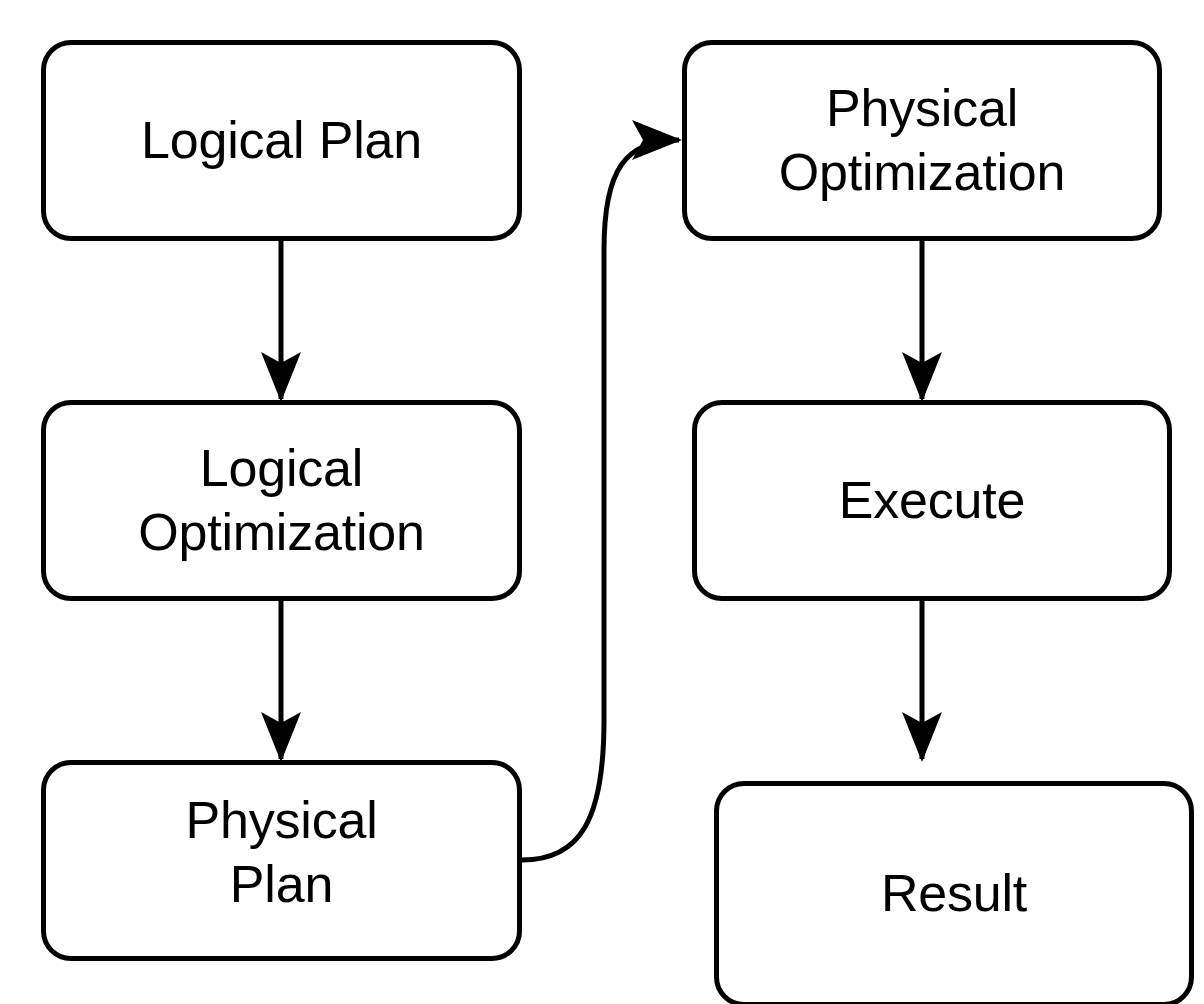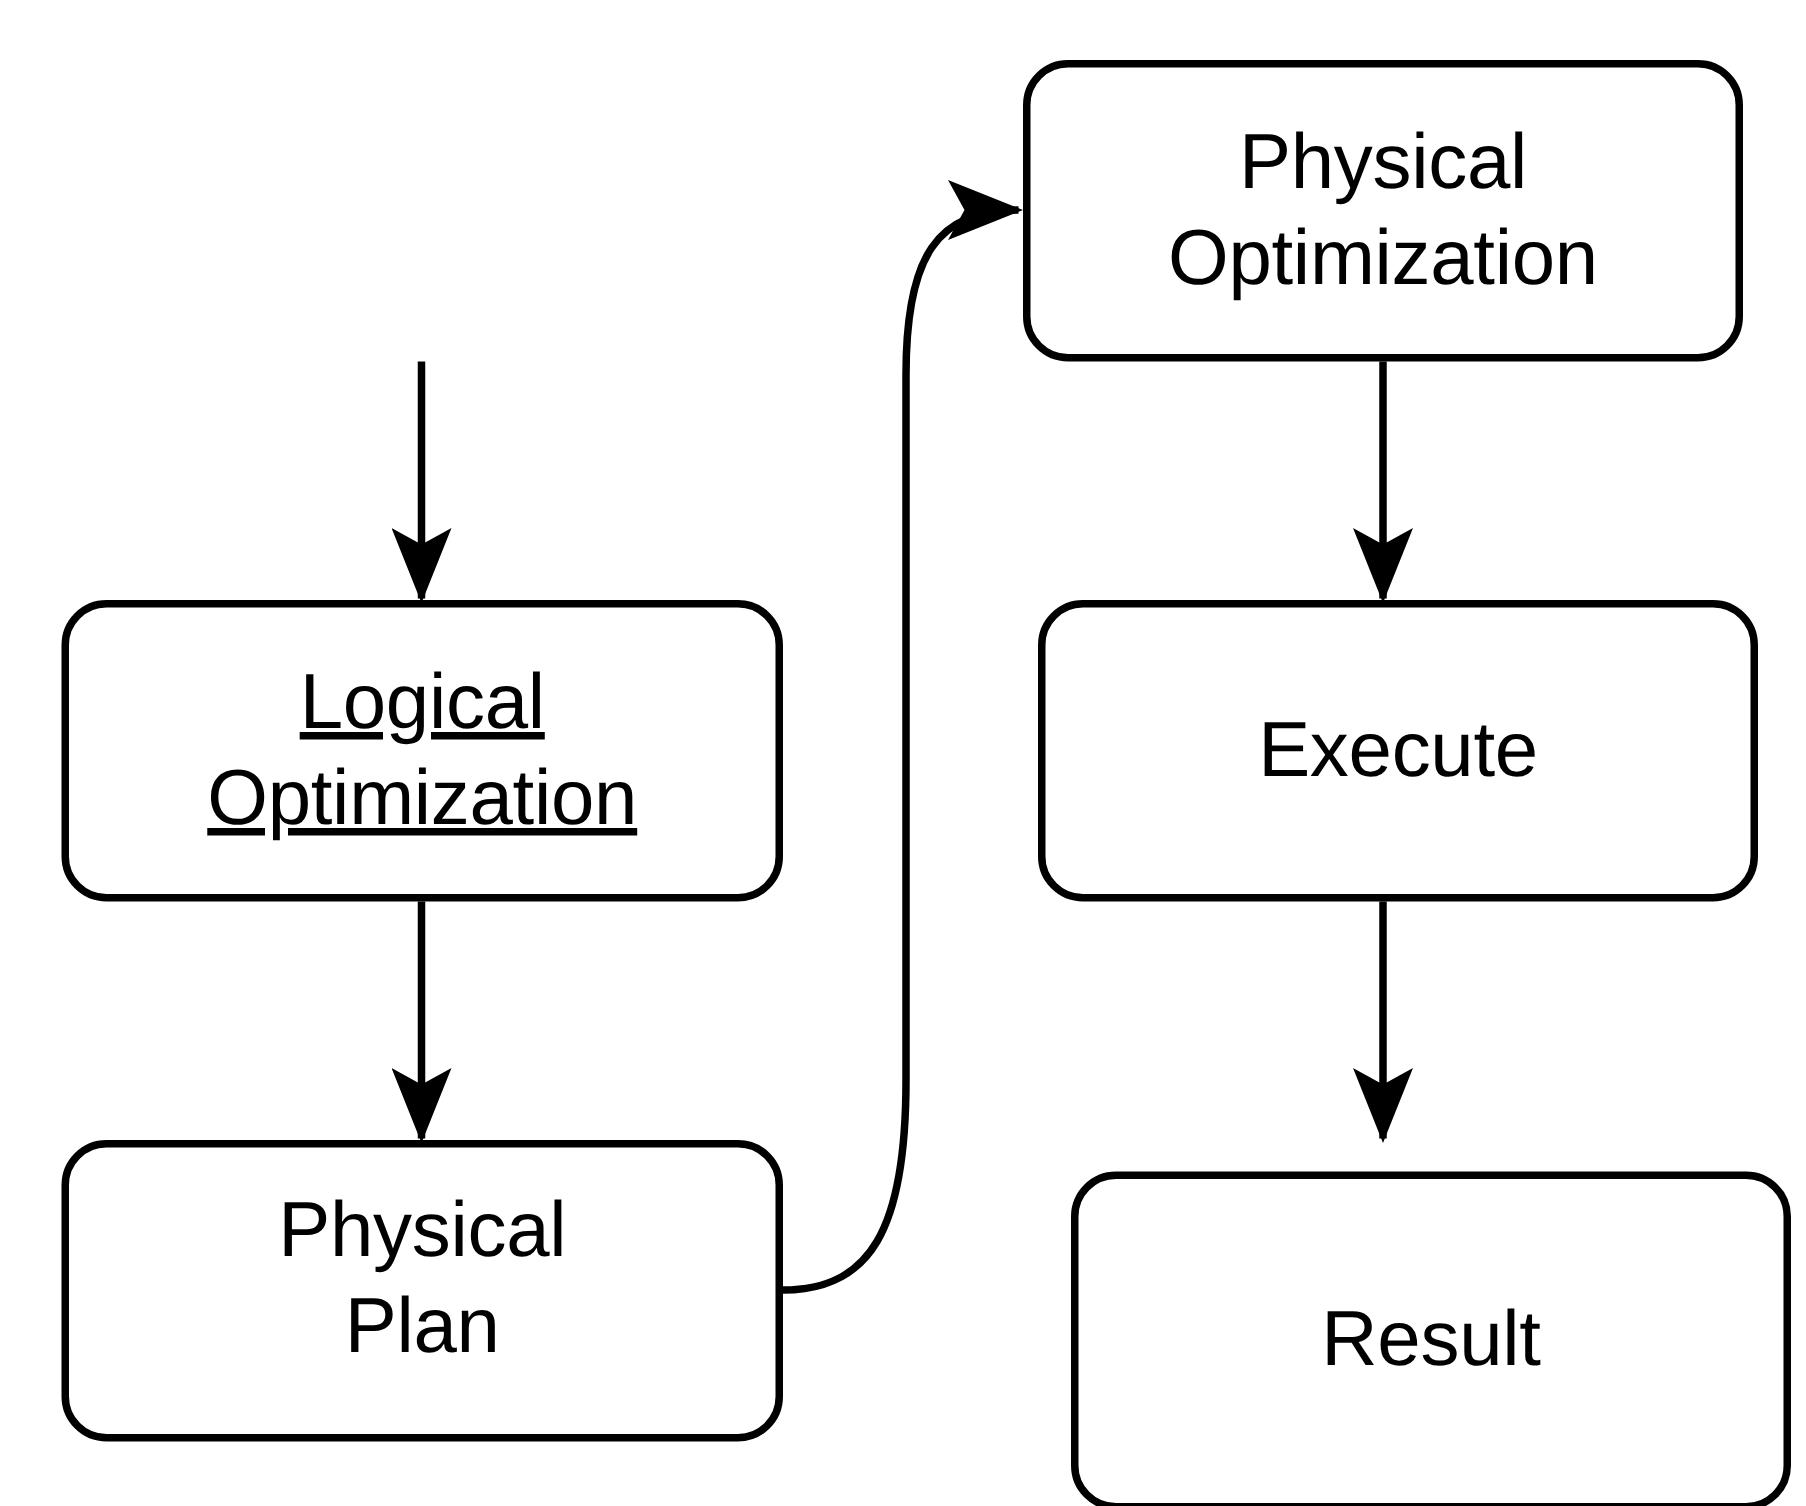--- a/index.html
+++ b/index.html
@@ -41,21 +41,21 @@
     font-size: 52px;
     line-height: 1.22;
     color: #000000;
     font-weight: 400;
     letter-spacing: -0.2px;
     white-space: pre-line;
     padding: 0 12px;
   }
   
   #node-logical-plan        { left: 41px;  top: 40px;  width: 481px; height: 201px; }
-  #node-logical-optimization{ left: 41px;  top: 400px; width: 481px; height: 201px; text-decoration: underline; }
+  #node-logical-optimization{ left: 41px;  top: 400px; width: 481px; height: 201px; }
   #node-physical-plan       { left: 41px;  top: 760px; width: 481px; height: 201px; }
   
   #node-physical-optimization { left: 682px; top: 40px;  width: 480px; height: 201px; }
   #node-execute               { left: 682px; top: 400px; width: 480px; height: 201px; margin-left: 10px; }
   #node-result                { left: 714px; top: 760px; width: 480px; height: 226px; margin-top: 21px; }
 
   #node-physical-plan .node-label { transform: translateY(-8px); }
 </style>
 </head>
 <body>
@@ -83,20 +83,23 @@
 
     <g>
       <line x1="922" y1="241" x2="922" y2="399" stroke="#000000" stroke-width="5" marker-end="url(#arrowhead)"></line>
     </g>
 
     <g>
       <line x1="922" y1="601" x2="922" y2="759" stroke="#000000" stroke-width="5" marker-end="url(#arrowhead)"></line>
     </g>
   </svg>
 
+  <div class="node" id="node-logical-plan">
+    <span class="node-label">Logical Plan</span>
+  </div>
 
   <div class="node" id="node-logical-optimization">
     <span class="node-label">Logical
 Optimization</span>
   </div>
 
   <div class="node" id="node-physical-plan">
     <span class="node-label">Physical
 Plan</span>
   </div>

